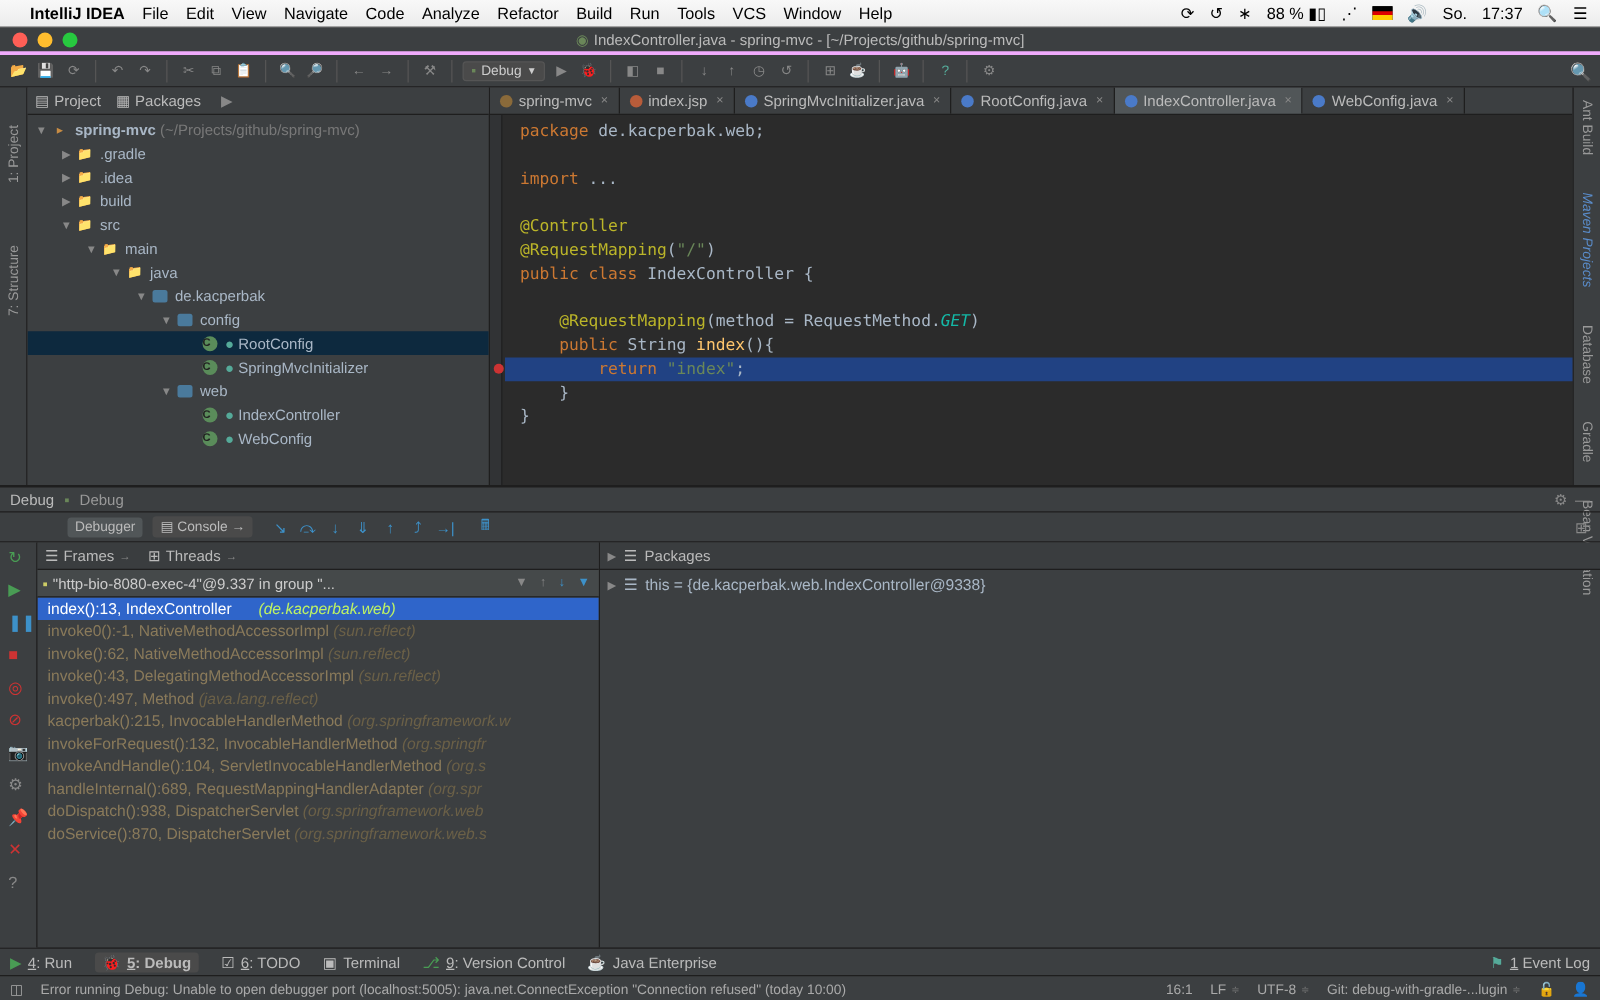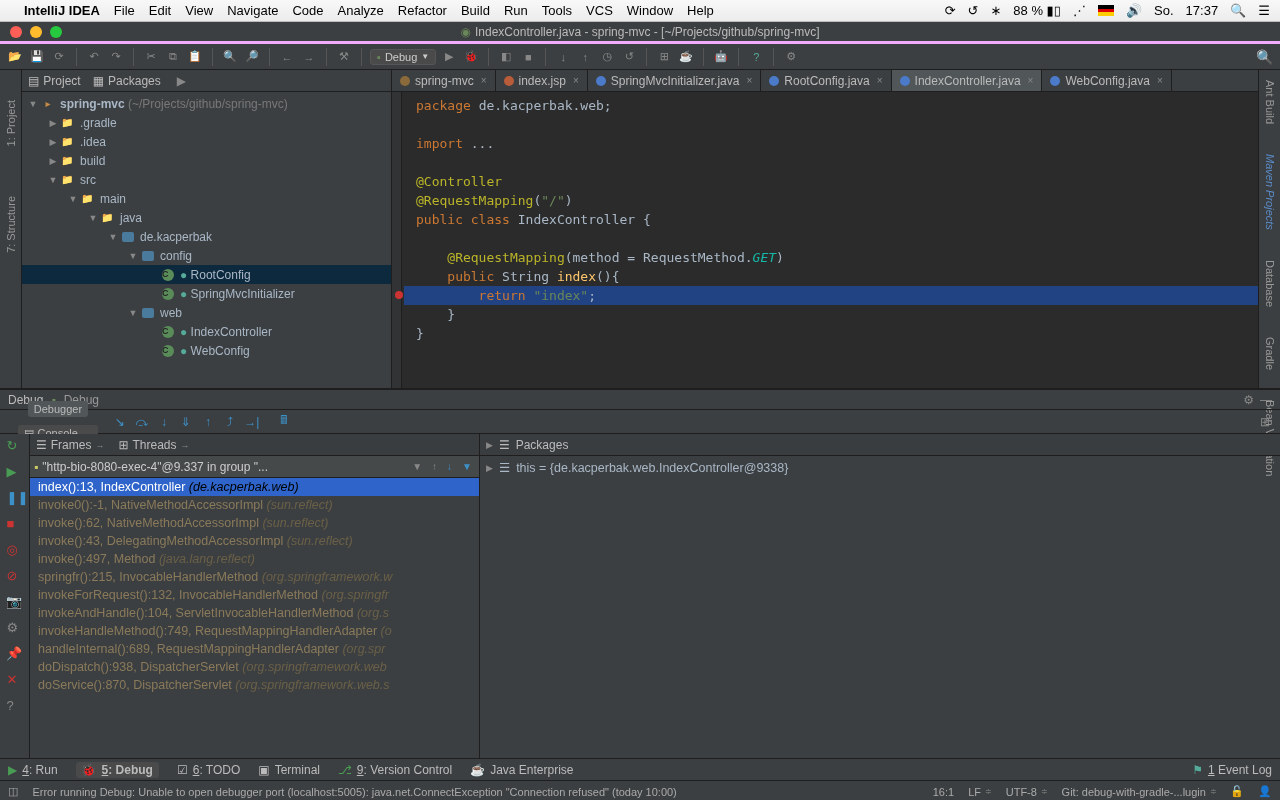--- a/index.html
+++ b/index.html
@@ -73,42 +73,42 @@
 .cls { color: #a9b7c6; }
 .meth { color: #ffc66d; }
 .field { color: #14b8a6; font-style: italic; }
 .bp { position: absolute; left: -9px; width: 8px; height: 8px; background: #cc3333; border-radius: 50%; top: 5px; }
 
 
 .debug-panel { height: 370px; background: #3c3f41; border-top: 2px solid #1e1e1e; display: flex; flex-direction: column; }
 .debug-panel-header { height: 20px; display: flex; align-items: center; padding: 0 8px; color: #bbb; font-size: 12px; gap: 8px; border-bottom: 1px solid #1e1e1e; }
 .debug-panel-header .right-hdr { margin-left: auto; display: flex; gap: 6px; color: #888; }
 .debug-toolbar { height: 24px; display: flex; align-items: center; border-bottom: 1px solid #1e1e1e; }
-.debug-left-tabs { display: flex; align-items: center; gap: 8px; padding-left: 18px; flex-direction: column; }
+.debug-left-tabs { display: flex; align-items: center; gap: 8px; padding-left: 54px; }
 .debug-left-tabs .dtab { padding: 2px 6px; color: #bbb; background: #4a4a4a; border-radius: 3px; font-size: 11px; cursor: pointer; }
 .debug-left-tabs .dtab.active { background: #515658; }
 .step-btns { display: flex; gap: 6px; margin-left: 14px; }
 .step-btns .sb { width: 16px; height: 16px; color: #3d91c9; cursor: pointer; display: flex; align-items: center; justify-content: center; font-size: 12px; }
 .debug-body { flex: 1; display: flex; }
 .debug-left-strip { width: 30px; background: #3c3f41; border-right: 1px solid #1e1e1e; display: flex; flex-direction: column; align-items: center; padding-top: 4px; gap: 10px; }
 .debug-left-strip .db { width: 16px; height: 16px; color: #888; cursor: pointer; font-size: 13px; }
 .debug-left-strip .db.green { color: #499c54; }
 .debug-left-strip .db.blue { color: #3d91c9; }
 .debug-left-strip .db.red { color: #cc3333; }
 .frames-panel { width: 450px; border-right: 1px solid #1e1e1e; display: flex; flex-direction: column; }
 .frames-header { height: 22px; display: flex; align-items: center; padding: 0 6px; color: #bbb; font-size: 12px; gap: 14px; border-bottom: 1px solid #1e1e1e; background: #3a3d3f; }
 .frames-header .ft { display: flex; align-items: center; gap: 4px; }
 .frames-header .ft .arr { color: #888; font-size: 9px; }
 .thread-dd { height: 22px; display: flex; align-items: center; border-bottom: 1px solid #1e1e1e; padding: 0 4px; gap: 4px; background: #45494a; }
 .thread-dd .th-txt { flex: 1; color: #ccc; font-size: 12px; overflow: hidden; text-overflow: ellipsis; white-space: nowrap; }
 .thread-dd .nav-ar { color: #888; font-size: 10px; padding: 0 3px; cursor: pointer; }
 .frames-list { flex: 1; overflow: auto; }
 .frame-row { padding: 2px 8px; font-size: 12.5px; color: #8a7a5a; cursor: pointer; white-space: nowrap; overflow: hidden; text-overflow: ellipsis; }
 .frame-row.selected { background: #2f65ca; color: #fff; }
-.frame-row.selected .pkg { color: #000000; font-style: italic; }
+.frame-row.selected .pkg { color: #bef264; font-style: italic; margin-left: 18px; }
 .frame-row .pkg { color: #6b6047; font-style: italic; }
 .vars-panel { flex: 1; display: flex; flex-direction: column; }
 .vars-header { height: 22px; display: flex; align-items: center; padding: 0 6px; color: #bbb; font-size: 12px; border-bottom: 1px solid #1e1e1e; background: #3a3d3f; gap: 6px; }
 .vars-body { flex: 1; padding: 4px 6px; font-size: 12.5px; }
 .var-row { display: flex; align-items: center; gap: 6px; }
 .var-row .arr { color: #888; font-size: 9px; }
 
 
 .bottom-strip { height: 22px; background: #3c3f41; border-top: 1px solid #1e1e1e; display: flex; align-items: center; padding: 0 8px; gap: 18px; font-size: 12px; color: #bbb; }
 .bottom-strip .btab { display: flex; align-items: center; gap: 5px; cursor: pointer; }
@@ -412,24 +412,23 @@
         <span class="nav-ar">↑</span>
         <span class="nav-ar" style="color:#3d91c9">↓</span>
         <span class="nav-ar" style="color:#3d91c9">▼</span>
       </div>
       <div class="frames-list" id="frames-list">
           <div class="frame-row selected"><span>index():13, IndexController</span> <span class="pkg">(de.kacperbak.web)</span></div>
           <div class="frame-row"><span>invoke0():-1, NativeMethodAccessorImpl</span> <span class="pkg">(sun.reflect)</span></div>
           <div class="frame-row"><span>invoke():62, NativeMethodAccessorImpl</span> <span class="pkg">(sun.reflect)</span></div>
           <div class="frame-row"><span>invoke():43, DelegatingMethodAccessorImpl</span> <span class="pkg">(sun.reflect)</span></div>
           <div class="frame-row"><span>invoke():497, Method</span> <span class="pkg">(java.lang.reflect)</span></div>
-          <div class="frame-row"><span>springfr():215, InvocableHandlerMethod</span> <span class="pkg">(org.springframework.w</span></div>
+          <div class="frame-row"><span>kacperbak():215, InvocableHandlerMethod</span> <span class="pkg">(org.springframework.w</span></div>
           <div class="frame-row"><span>invokeForRequest():132, InvocableHandlerMethod</span> <span class="pkg">(org.springfr</span></div>
           <div class="frame-row"><span>invokeAndHandle():104, ServletInvocableHandlerMethod</span> <span class="pkg">(org.s</span></div>
-          <div class="frame-row"><span>invokeHandleMethod():749, RequestMappingHandlerAdapter</span> <span class="pkg">(o</span></div>
           <div class="frame-row"><span>handleInternal():689, RequestMappingHandlerAdapter</span> <span class="pkg">(org.spr</span></div>
           <div class="frame-row"><span>doDispatch():938, DispatcherServlet</span> <span class="pkg">(org.springframework.web</span></div>
           <div class="frame-row"><span>doService():870, DispatcherServlet</span> <span class="pkg">(org.springframework.web.s</span></div>
         </div>
     </div>
     <div class="vars-panel">
       <div class="vars-header"><span style="color:#888;font-size:9px">▶</span> ☰ <span>Packages</span></div>
       <div class="vars-body">
         <div class="var-row">
             <span class="arr">▶</span>

